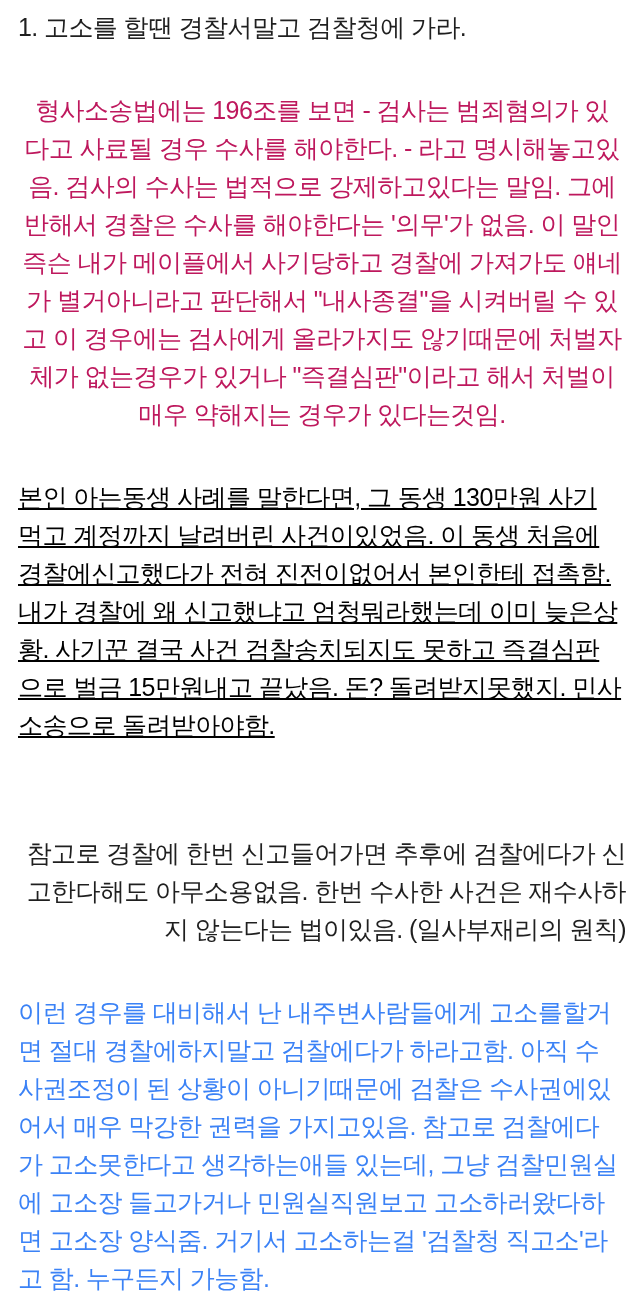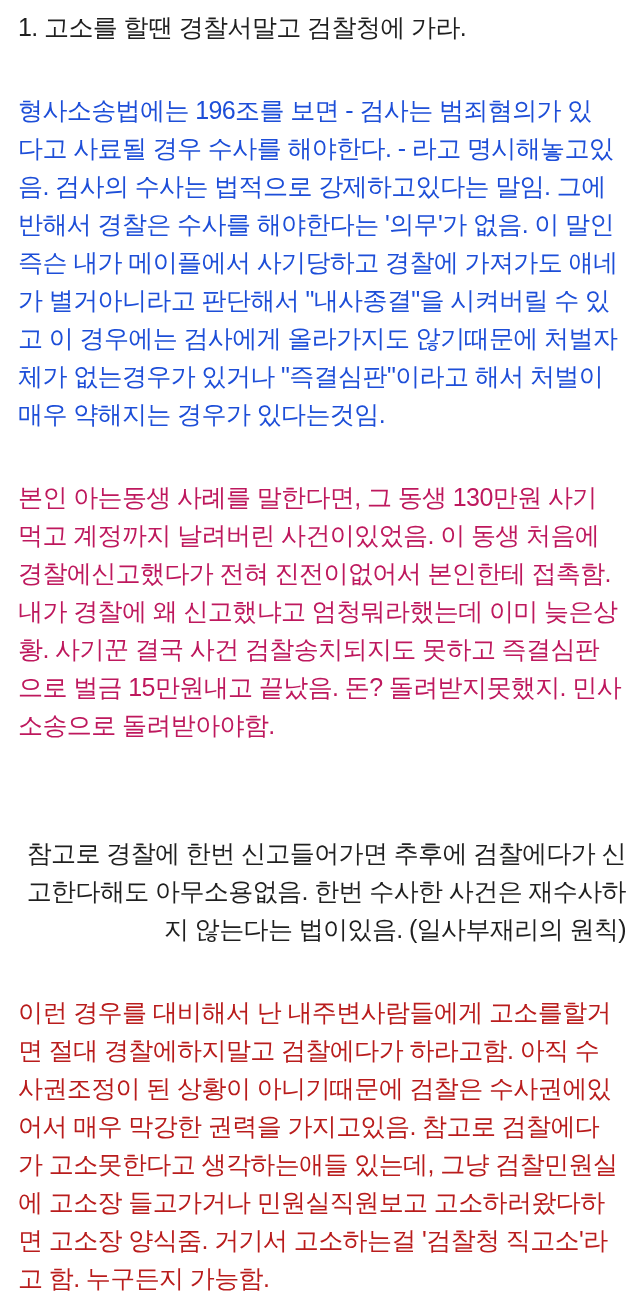--- a/index.html
+++ b/index.html
@@ -34,18 +34,18 @@
   .para.blank {
     height: 0;
     min-height: 0;
   }
 </style>
 </head>
 <body style="background: rgb(255, 255, 255);">
 
 <main class="doc">
     <p class="para" style="color: rgb(31, 31, 31);">1. 고소를 할땐 경찰서말고 검찰청에 가라.</p>
-    <p class="para" style="color: #1d4ed8;">형사소송법에는 196조를 보면 - 검사는 범죄혐의가 있<br>다고 사료될 경우 수사를 해야한다. - 라고 명시해놓고있<br>음. 검사의 수사는 법적으로 강제하고있다는 말임. 그에<br>반해서 경찰은 수사를 해야한다는 '의무'가 없음. 이 말인<br>즉슨 내가 메이플에서 사기당하고 경찰에 가져가도 얘네<br>가 별거아니라고 판단해서 "내사종결"을 시켜버릴 수 있<br>고 이 경우에는 검사에게 올라가지도 않기때문에 처벌자<br>체가 없는경우가 있거나 "즉결심판"이라고 해서 처벌이<br>매우 약해지는 경우가 있다는것임.</p>
-    <p class="para" style="color: #be185d;">본인 아는동생 사례를 말한다면, 그 동생 130만원 사기<br>먹고 계정까지 날려버린 사건이있었음. 이 동생 처음에<br>경찰에신고했다가 전혀 진전이없어서 본인한테 접촉함.<br>내가 경찰에 왜 신고했냐고 엄청뭐라했는데 이미 늦은상<br>황. 사기꾼 결국 사건 검찰송치되지도 못하고 즉결심판<br>으로 벌금 15만원내고 끝났음. 돈? 돌려받지못했지. 민사<br>소송으로 돌려받아야함.</p>
+    <p class="para" style="color: #be185d; text-align: center;">형사소송법에는 196조를 보면 - 검사는 범죄혐의가 있<br>다고 사료될 경우 수사를 해야한다. - 라고 명시해놓고있<br>음. 검사의 수사는 법적으로 강제하고있다는 말임. 그에<br>반해서 경찰은 수사를 해야한다는 '의무'가 없음. 이 말인<br>즉슨 내가 메이플에서 사기당하고 경찰에 가져가도 얘네<br>가 별거아니라고 판단해서 "내사종결"을 시켜버릴 수 있<br>고 이 경우에는 검사에게 올라가지도 않기때문에 처벌자<br>체가 없는경우가 있거나 "즉결심판"이라고 해서 처벌이<br>매우 약해지는 경우가 있다는것임.</p>
+    <p class="para" style="color: #000000; text-decoration: underline;">본인 아는동생 사례를 말한다면, 그 동생 130만원 사기<br>먹고 계정까지 날려버린 사건이있었음. 이 동생 처음에<br>경찰에신고했다가 전혀 진전이없어서 본인한테 접촉함.<br>내가 경찰에 왜 신고했냐고 엄청뭐라했는데 이미 늦은상<br>황. 사기꾼 결국 사건 검찰송치되지도 못하고 즉결심판<br>으로 벌금 15만원내고 끝났음. 돈? 돌려받지못했지. 민사<br>소송으로 돌려받아야함.</p>
     <p class="para blank" style="color: rgb(31, 31, 31);"></p>
     <p class="para" style="color: rgb(31, 31, 31); text-align: right;">참고로 경찰에 한번 신고들어가면 추후에 검찰에다가 신<br>고한다해도 아무소용없음. 한번 수사한 사건은 재수사하<br>지 않는다는 법이있음. (일사부재리의 원칙)</p>
-    <p class="para" style="color: #b91c1c;">이런 경우를 대비해서 난 내주변사람들에게 고소를할거<br>면 절대 경찰에하지말고 검찰에다가 하라고함. 아직 수<br>사권조정이 된 상황이 아니기때문에 검찰은 수사권에있<br>어서 매우 막강한 권력을 가지고있음. 참고로 검찰에다<br>가 고소못한다고 생각하는애들 있는데, 그냥 검찰민원실<br>에 고소장 들고가거나 민원실직원보고 고소하러왔다하<br>면 고소장 양식줌. 거기서 고소하는걸 '검찰청 직고소'라<br>고 함. 누구든지 가능함.</p>
+    <p class="para" style="color: #3b82f6;">이런 경우를 대비해서 난 내주변사람들에게 고소를할거<br>면 절대 경찰에하지말고 검찰에다가 하라고함. 아직 수<br>사권조정이 된 상황이 아니기때문에 검찰은 수사권에있<br>어서 매우 막강한 권력을 가지고있음. 참고로 검찰에다<br>가 고소못한다고 생각하는애들 있는데, 그냥 검찰민원실<br>에 고소장 들고가거나 민원실직원보고 고소하러왔다하<br>면 고소장 양식줌. 거기서 고소하는걸 '검찰청 직고소'라<br>고 함. 누구든지 가능함.</p>
   </main>
 
 </body></html>

